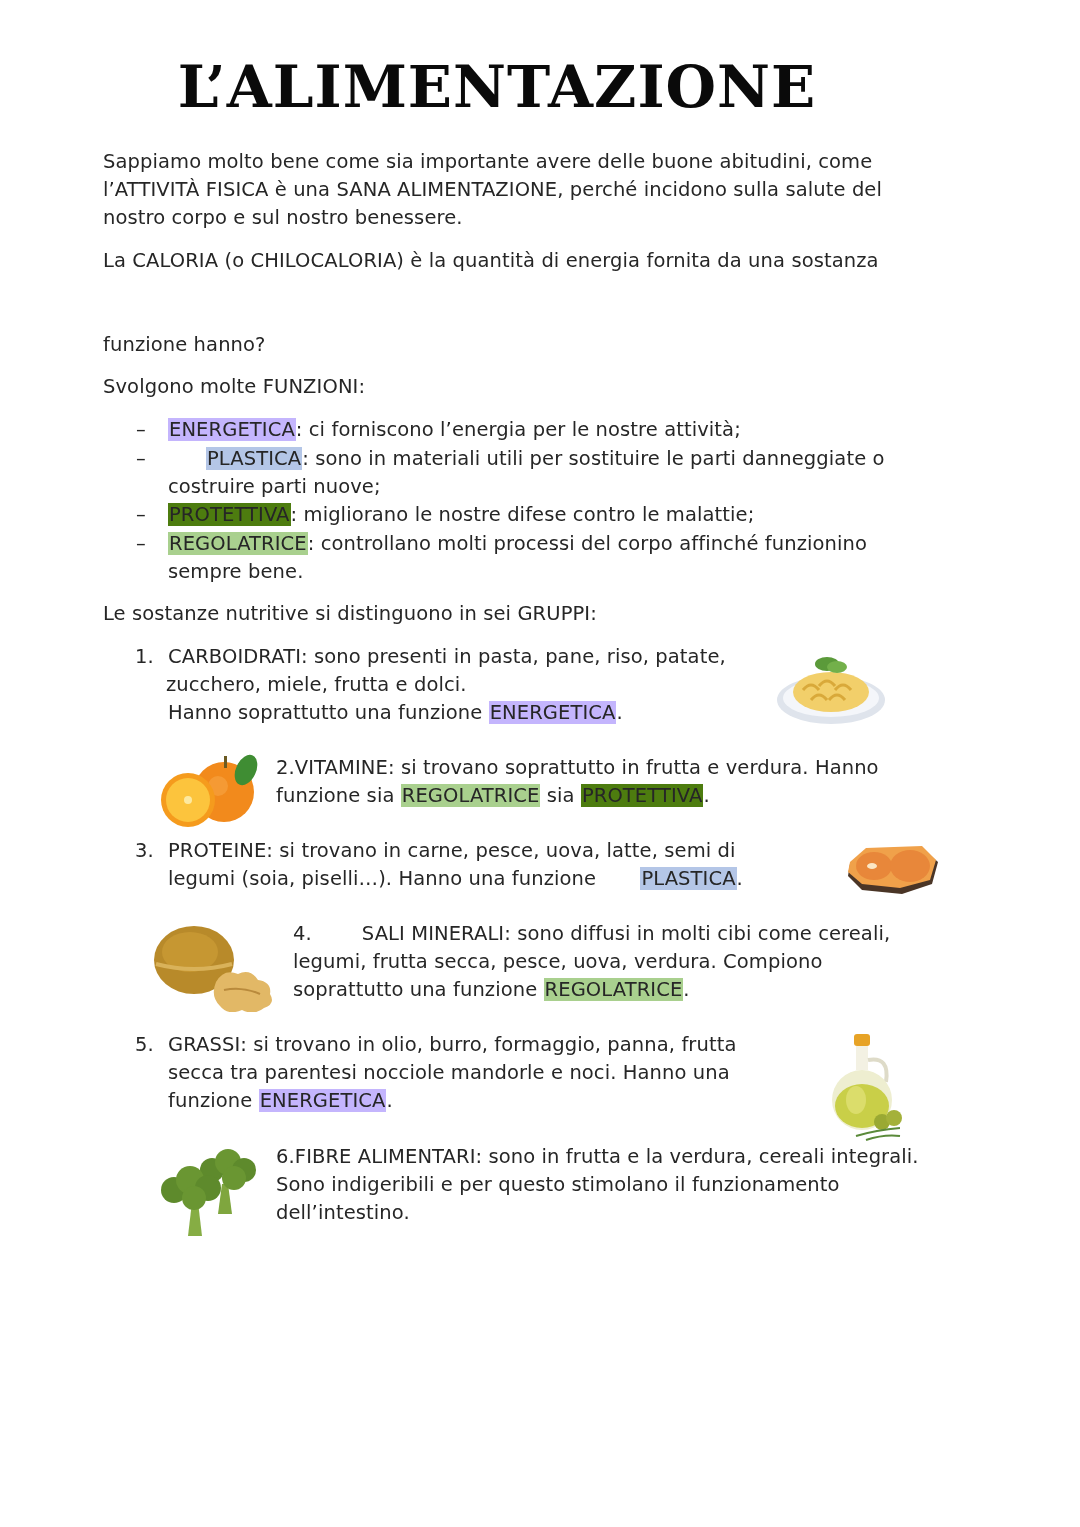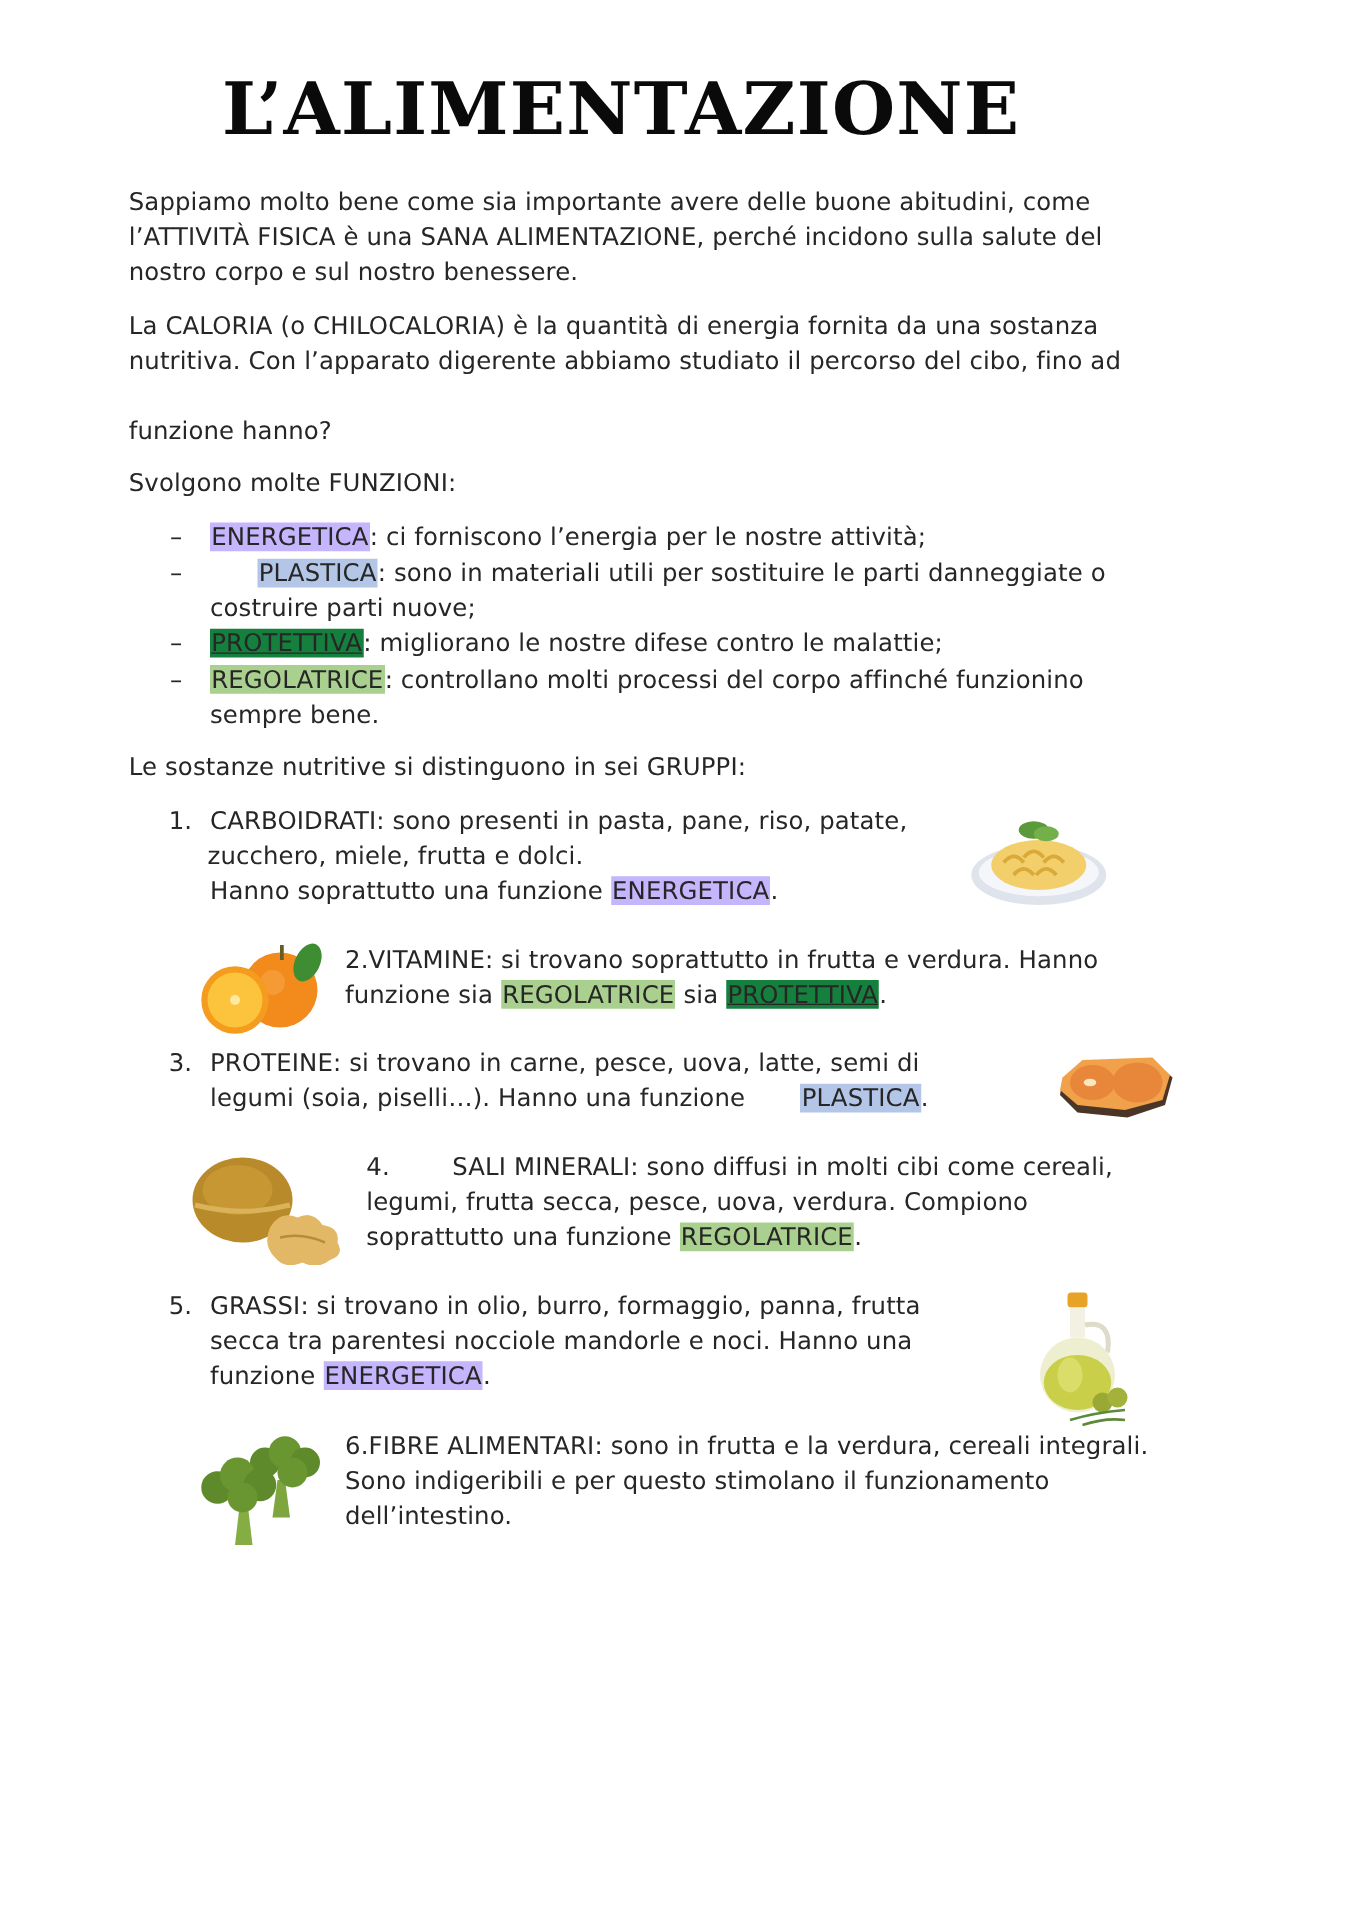--- a/index.html
+++ b/index.html
@@ -8,39 +8,38 @@
     .page { position: absolute; left: 0; top: 0; width: 1080px; height: 1527px; }
     .title { position: absolute; left: 0; top: 52px; width: 994px; text-align: center;
       font-family: "DejaVu Serif", serif; font-weight: bold; font-size: 58px;
       letter-spacing: 1px; color: #0a0a0a; margin: 0; line-height: 70px; }
     .txt { position: absolute; font-size: 19.5px; line-height: 28px; color: #262626;
       white-space: nowrap; letter-spacing: 0.1px; }
     .p { left: 103px; }
     .hl { padding: 0 1px; }
     .hl-yellow { background: #c4b5fd; }
     .hl-blue { background: #B4C6E7; margin-left: 38px; }
-    .hl-gray { background: #15803d; text-decoration: underline; }
+    .hl-gray { background: #4d7c0f; }
     .hl-green { background: #A9D08E; }
     .dash { position: absolute; left: 136px; font-size: 19.5px; line-height: 28px; color: #262626; }
     .num { position: absolute; left: 135px; font-size: 19.5px; line-height: 28px; color: #262626; }
     .img { position: absolute; }
   </style>
 </head>
 <body>
 
 <div class="page">
 
   <h1 class="title">L’ALIMENTAZIONE</h1>
 
   <div class="txt p" style="top:176px">l’ATTIVITÀ FISICA è una SANA ALIMENTAZIONE, perché incidono sulla salute del</div>
   <div class="txt p" style="top:148px">Sappiamo molto bene come sia importante avere delle buone abitudini, come</div>
   <div class="txt p" style="top:247px">La CALORIA (o CHILOCALORIA) è la quantità di energia fornita da una sostanza</div>
 
   <div class="txt p" style="top:204px">nostro corpo e sul nostro benessere.</div>
-  <div class="txt p" style="top:275px">nutritiva. Con l’apparato digerente abbiamo studiato il percorso del cibo, fino ad</div>
   <div class="txt p" style="top:331px">funzione hanno?</div>
 
   <div class="txt p" style="top:373px">Svolgono molte FUNZIONI:</div>
 
   <div>
     <span class="dash" style="top:416px">–</span>
     <div class="txt" style="left:168px; top:416px"><span class="hl hl-yellow">ENERGETICA</span><span>: ci forniscono l’energia per le nostre attività;</span></div>
 
     <span class="dash" style="top:445px">–</span>
     <div class="txt" style="left:168px; top:445px"><span class="hl hl-blue">PLASTICA</span><span>: sono in materiali utili per sostituire le parti danneggiate o</span></div>

